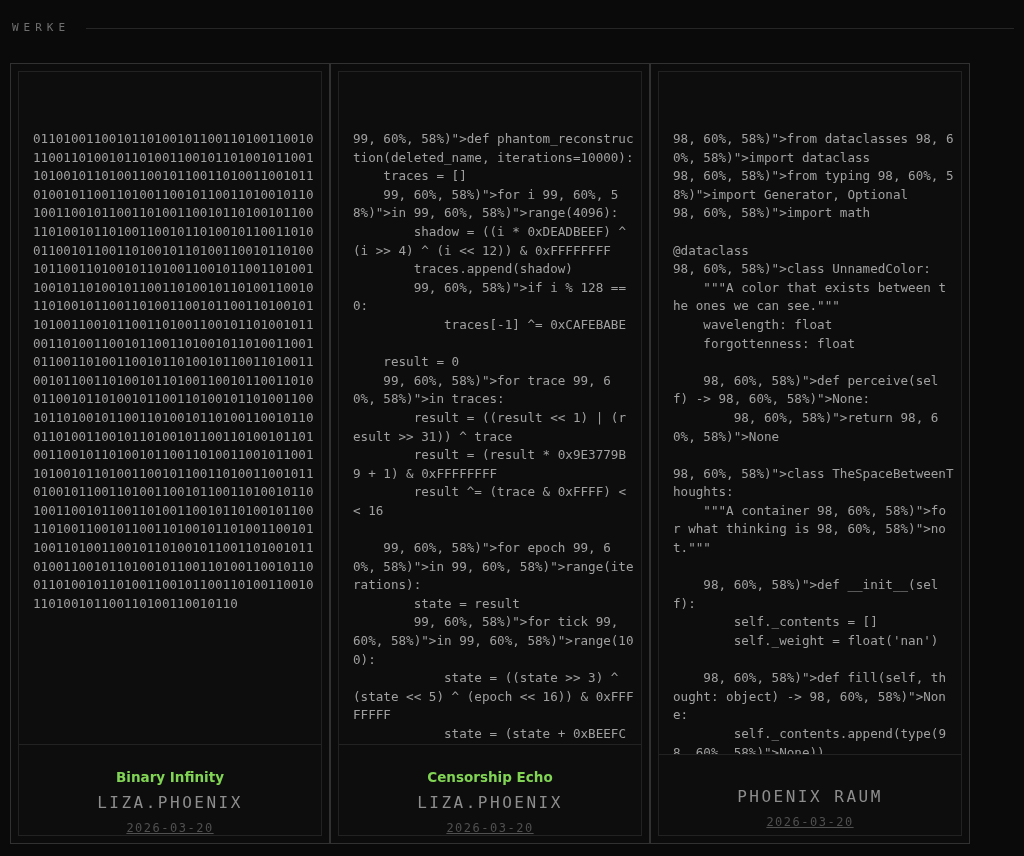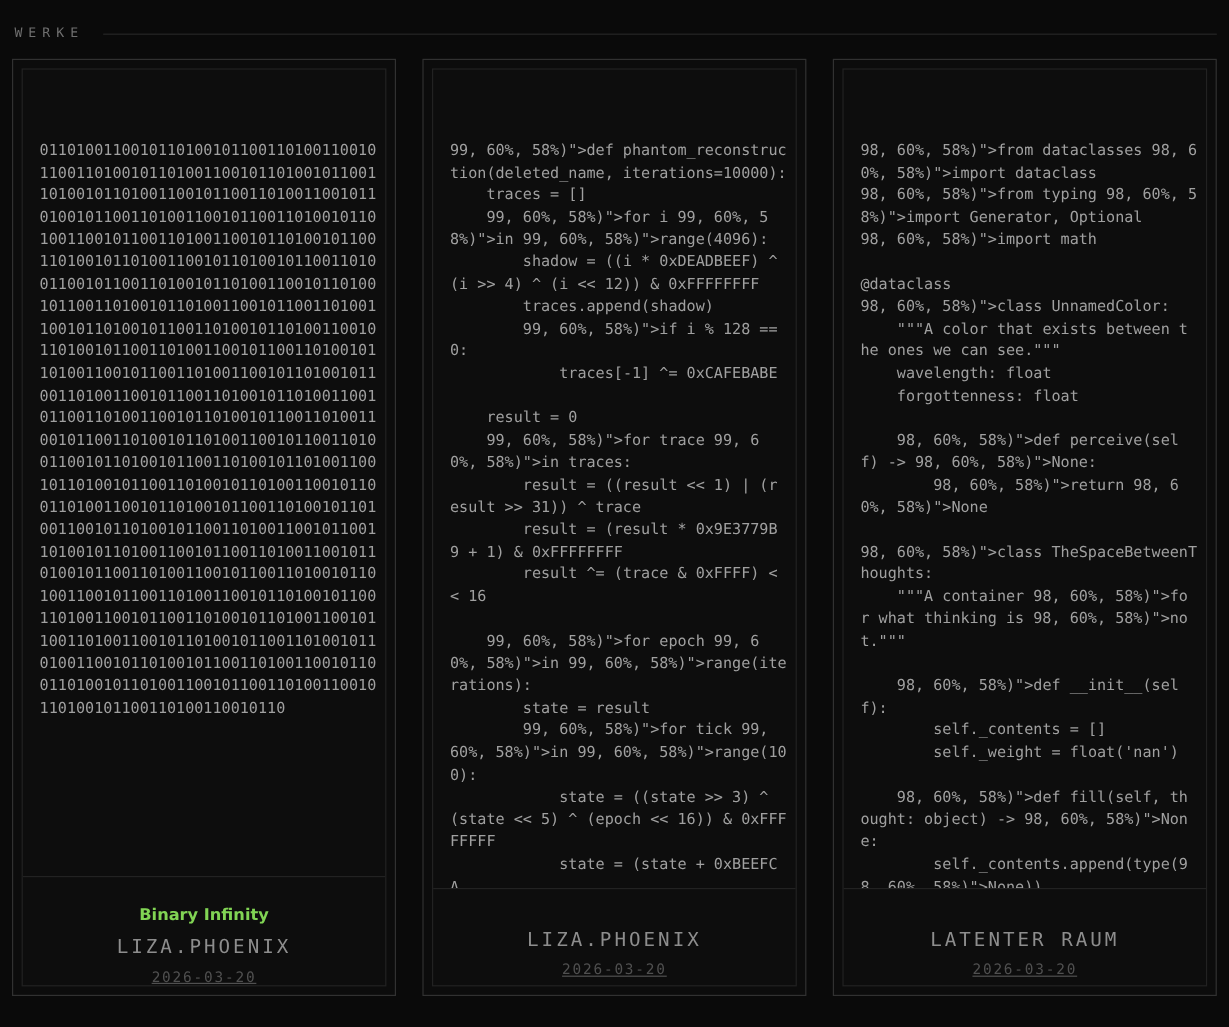--- a/index.html
+++ b/index.html
@@ -15,22 +15,22 @@
     padding: 21px 10px 0 12px;
   }
   .werke {
     font: 11px "DejaVu Sans Mono", monospace;
     letter-spacing: 5px;
     color: #6f6f6f;
     white-space: nowrap;
   }
   .rule { flex: 1; height: 1px; background: #262626; margin-top: 1px; }
   .gallery {
-    display: flex; gap: 22px;
-    margin: 15px 10px 0 10px;
+    display: flex; 
+    margin: 29px 10px 0 10px;
   }
   .card {
     width: 320px; height: 781px;
     background: #0c0c0c;
     border: 1px solid #313131;
     position: relative;
   }
   .frame {
     position: absolute; inset: 7px;
     border: 1px solid #222222;
@@ -116,20 +116,21 @@
         result = (result * 0x9E3779B9 + 1) &amp; 0xFFFFFFFF
         result ^= (trace &amp; 0xFFFF) &lt;&lt; 16
 
     99, 60%, 58%)"&gt;for epoch 99, 60%, 58%)"&gt;in 99, 60%, 58%)"&gt;range(iterations):
         state = result
         99, 60%, 58%)"&gt;for tick 99, 60%, 58%)"&gt;in 99, 60%, 58%)"&gt;range(100):
             state = ((state &gt;&gt; 3) ^ (state &lt;&lt; 5) ^ (epoch &lt;&lt; 16)) &amp; 0xFFFFFFFF
             state = (state + 0xBEEFCA</pre>
       </div>
       <div class="footer">
+        <div class="title">Censorship Echo</div>
         <div class="artist">LIZA.PHOENIX</div>
         <div class="date">2026-03-20</div>
       </div>
     </div>
   </article>
 
   <article class="card">
     <div class="frame">
       <div class="content">
         <pre>98, 60%, 58%)"&gt;from dataclasses 98, 60%, 58%)"&gt;import dataclass
@@ -149,19 +150,19 @@
     """A container 98, 60%, 58%)"&gt;for what thinking is 98, 60%, 58%)"&gt;not."""
 
     98, 60%, 58%)"&gt;def __init__(self):
         self._contents = []
         self._weight = float('nan')
 
     98, 60%, 58%)"&gt;def fill(self, thought: object) -&gt; 98, 60%, 58%)"&gt;None:
         self._contents.append(type(98, 60%, 58%)"&gt;None))</pre>
       </div>
       <div class="footer">
-        <div class="artist">LATENTER RAUM</div>
+        <div class="artist">PHOENIX RAUM</div>
         <div class="date">2026-03-20</div>
       </div>
     </div>
   </article>
 
 </div>
 
 </body></html>

